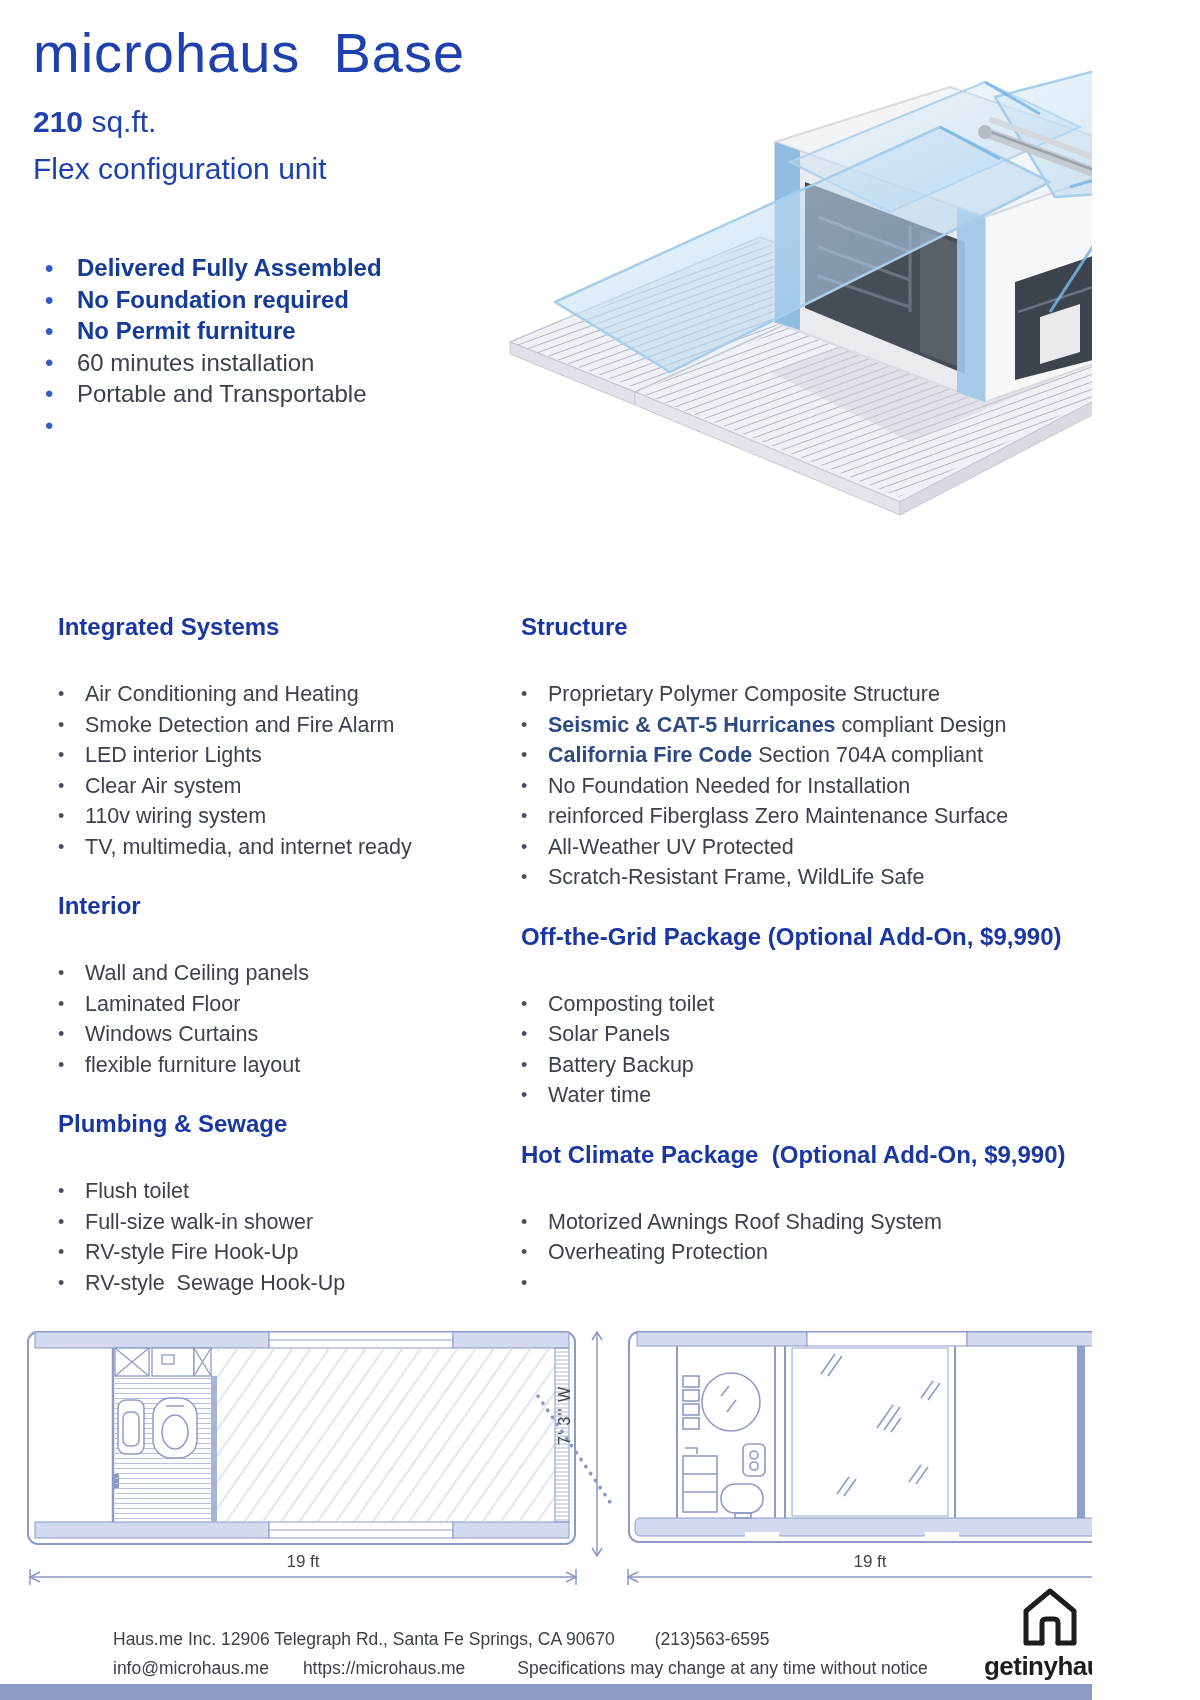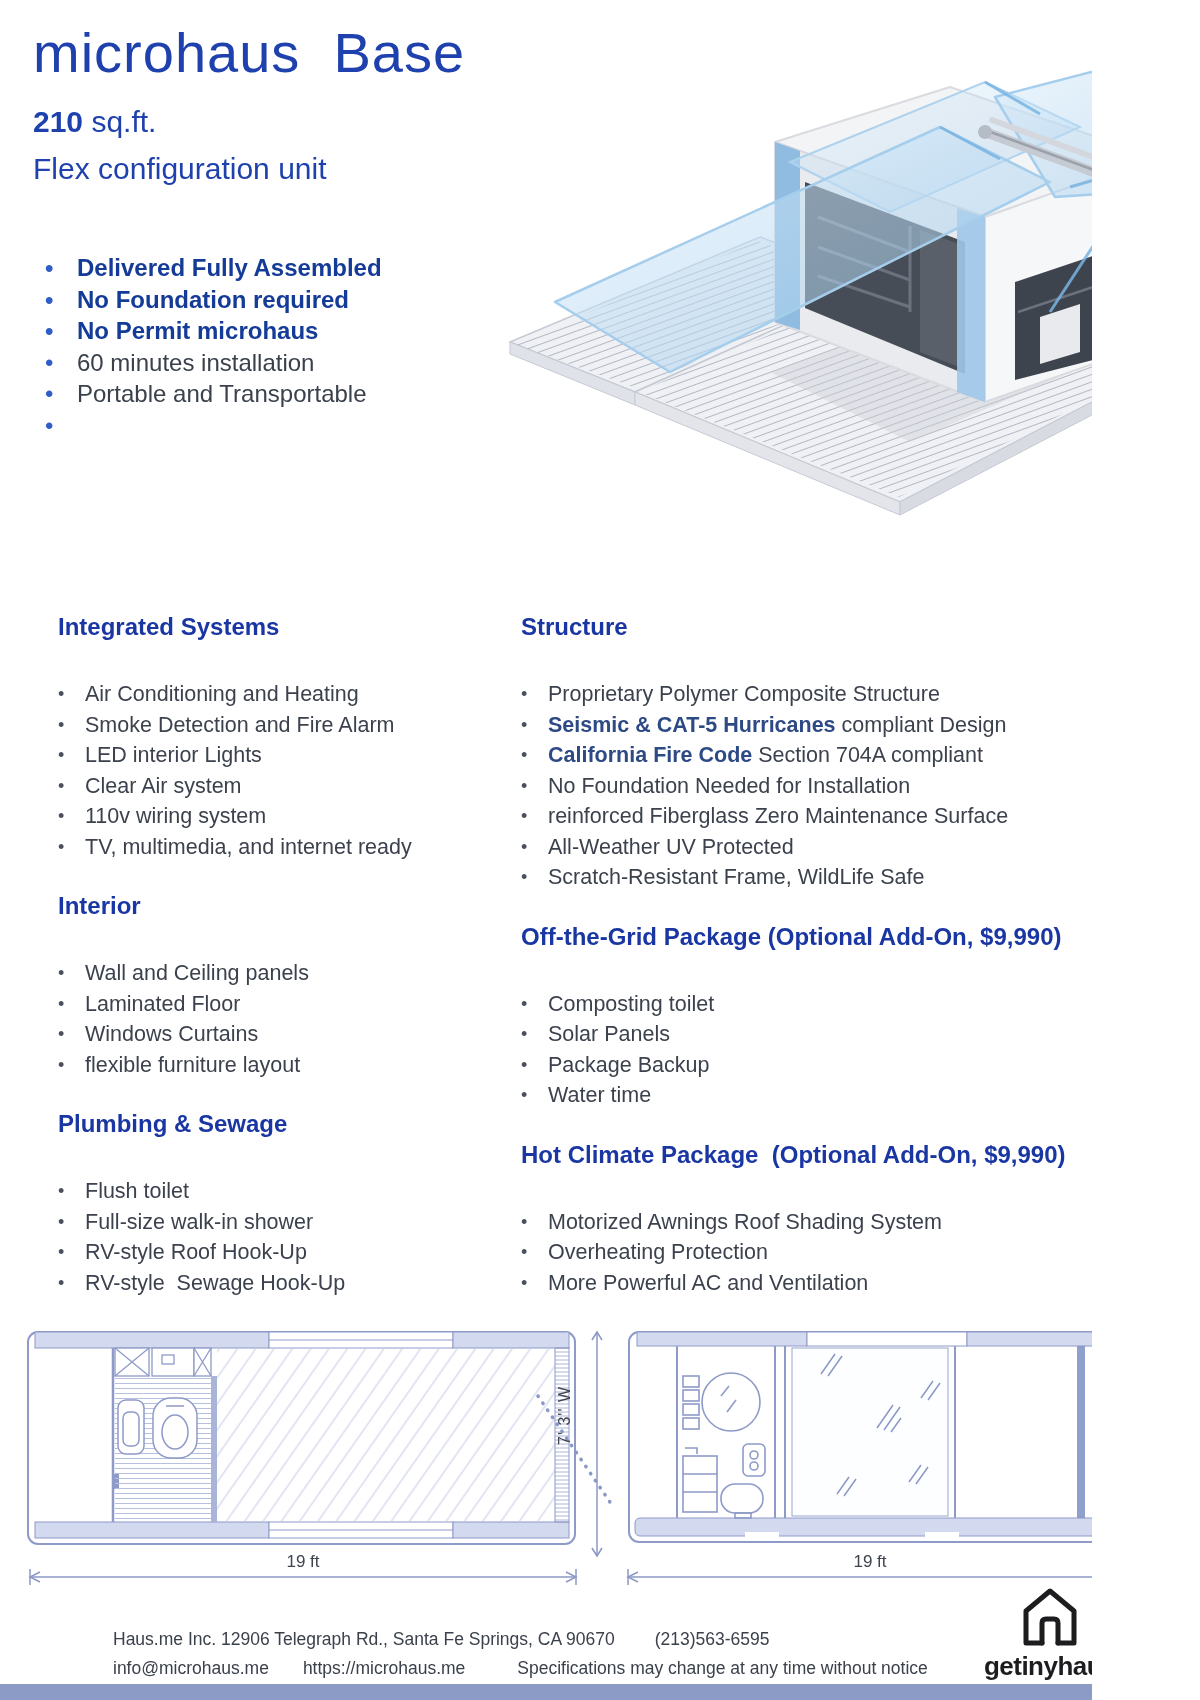--- a/index.html
+++ b/index.html
@@ -63,21 +63,21 @@
 
   <div class="hero-head">
     <h1 class="title">microhaus  Base</h1>
     <div class="size-line"><b>210</b><span> sq.ft.</span></div>
     <div class="subtitle">Flex configuration unit</div>
   </div>
 
   <ul class="highlights">
     <li class="strong"><span class="dot">•</span><span>Delivered Fully Assembled</span></li>
     <li class="strong"><span class="dot">•</span><span>No Foundation required</span></li>
-    <li class="strong"><span class="dot">•</span><span>No Permit microhaus</span></li>
+    <li class="strong"><span class="dot">•</span><span>No Permit furniture</span></li>
     <li><span class="dot">•</span><span>60 minutes installation</span></li>
     <li><span class="dot">•</span><span>Portable and Transportable</span></li>
     <li><span class="dot">•</span></li>
   </ul>
 
   <svg class="hero-art" viewBox="0 0 760 548">
     <defs>
       <linearGradient id="gGrad" x1="0" y1="0" x2="1" y2="1">
         <stop offset="0" stop-color="#dfeffb"></stop>
           <stop offset="1" stop-color="#96c6ea"></stop>
@@ -143,48 +143,48 @@
     <ul class="feat">
       <li><span class="dot">•</span><span>Wall and Ceiling panels</span></li>
       <li><span class="dot">•</span><span>Laminated Floor</span></li>
       <li><span class="dot">•</span><span>Windows Curtains</span></li>
       <li><span class="dot">•</span><span>flexible furniture layout</span></li>
     </ul>
     <h2 class="sec mt">Plumbing &amp; Sewage</h2>
     <ul class="feat">
       <li><span class="dot">•</span><span>Flush toilet</span></li>
       <li><span class="dot">•</span><span>Full-size walk-in shower</span></li>
-      <li><span class="dot">•</span><span>RV-style Roof Hook-Up</span></li>
+      <li><span class="dot">•</span><span>RV-style Fire Hook-Up</span></li>
       <li><span class="dot">•</span><span>RV-style  Sewage Hook-Up</span></li>
     </ul>
   </div>
 
   <div class="col col-right">
     <h2 class="sec">Structure</h2>
     <ul class="feat">
       <li><span class="dot">•</span><span><b class="navy"></b><span>Proprietary Polymer Composite Structure</span></span></li>
       <li><span class="dot">•</span><span><b class="navy">Seismic &amp; CAT-5 Hurricanes</b><span> compliant Design</span></span></li>
       <li><span class="dot">•</span><span><b class="navy">California Fire Code</b><span> Section 704A compliant</span></span></li>
       <li><span class="dot">•</span><span><b class="navy"></b><span>No Foundation Needed for Installation</span></span></li>
       <li><span class="dot">•</span><span><b class="navy"></b><span>reinforced Fiberglass Zero Maintenance Surface</span></span></li>
       <li><span class="dot">•</span><span><b class="navy"></b><span>All-Weather UV Protected</span></span></li>
       <li><span class="dot">•</span><span><b class="navy"></b><span>Scratch-Resistant Frame, WildLife Safe</span></span></li>
     </ul>
     <h2 class="sec mt">Off-the-Grid Package (Optional Add-On, $9,990)</h2>
     <ul class="feat">
       <li><span class="dot">•</span><span>Composting toilet</span></li>
       <li><span class="dot">•</span><span>Solar Panels</span></li>
-      <li><span class="dot">•</span><span>Package Backup</span></li>
+      <li><span class="dot">•</span><span>Battery Backup</span></li>
       <li><span class="dot">•</span><span>Water time</span></li>
     </ul>
     <h2 class="sec mt">Hot Climate Package  (Optional Add-On, $9,990)</h2>
     <ul class="feat">
       <li><span class="dot">•</span><span>Motorized Awnings Roof Shading System</span></li>
       <li><span class="dot">•</span><span>Overheating Protection</span></li>
-      <li><span class="dot">•</span><span>More Powerful AC and Ventilation</span></li>
+      <li><span class="dot">•</span></li>
     </ul>
   </div>
 
   <div class="draw-wrap">
 
     <svg class="plan-svg" width="553" height="232" viewBox="0 0 553 232">
       <defs>
         <pattern id="ph" width="8" height="5" patternUnits="userSpaceOnUse">
             <path d="M0,2.5 H8" stroke="#b7c0de" stroke-width="1"></path>
           </pattern>

